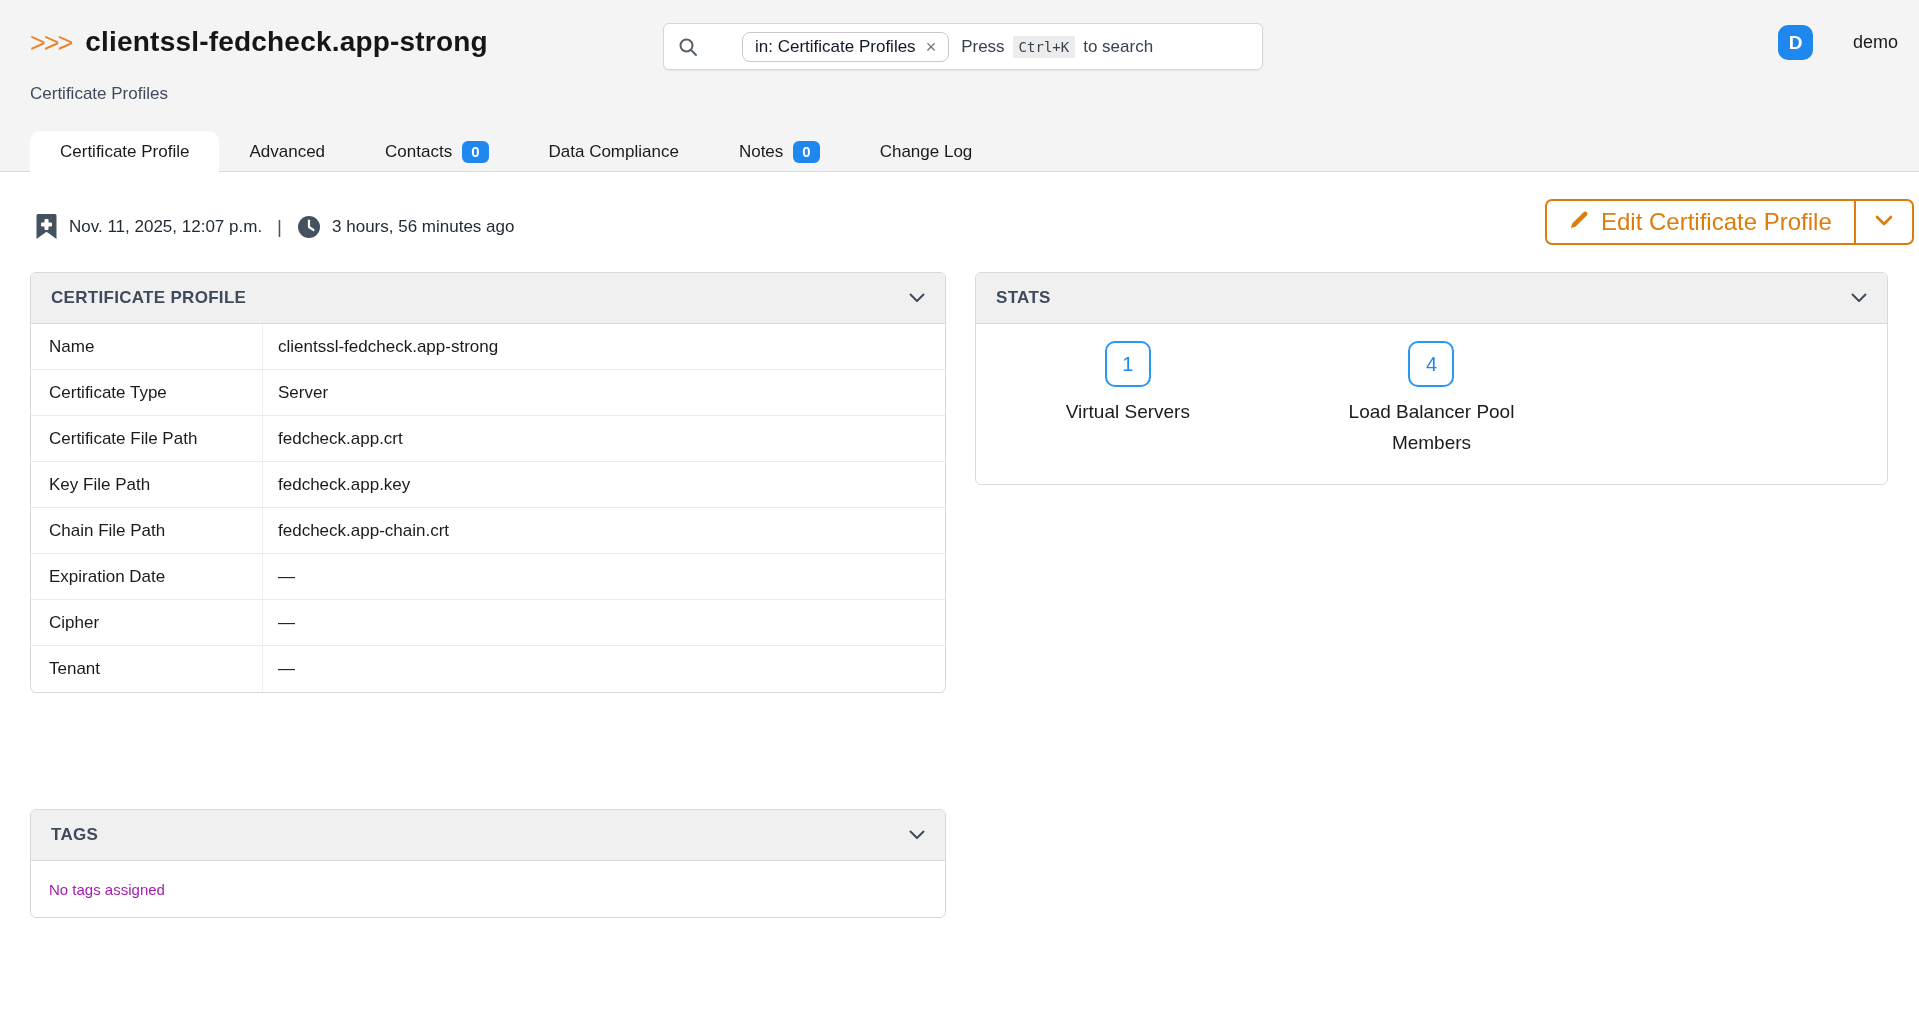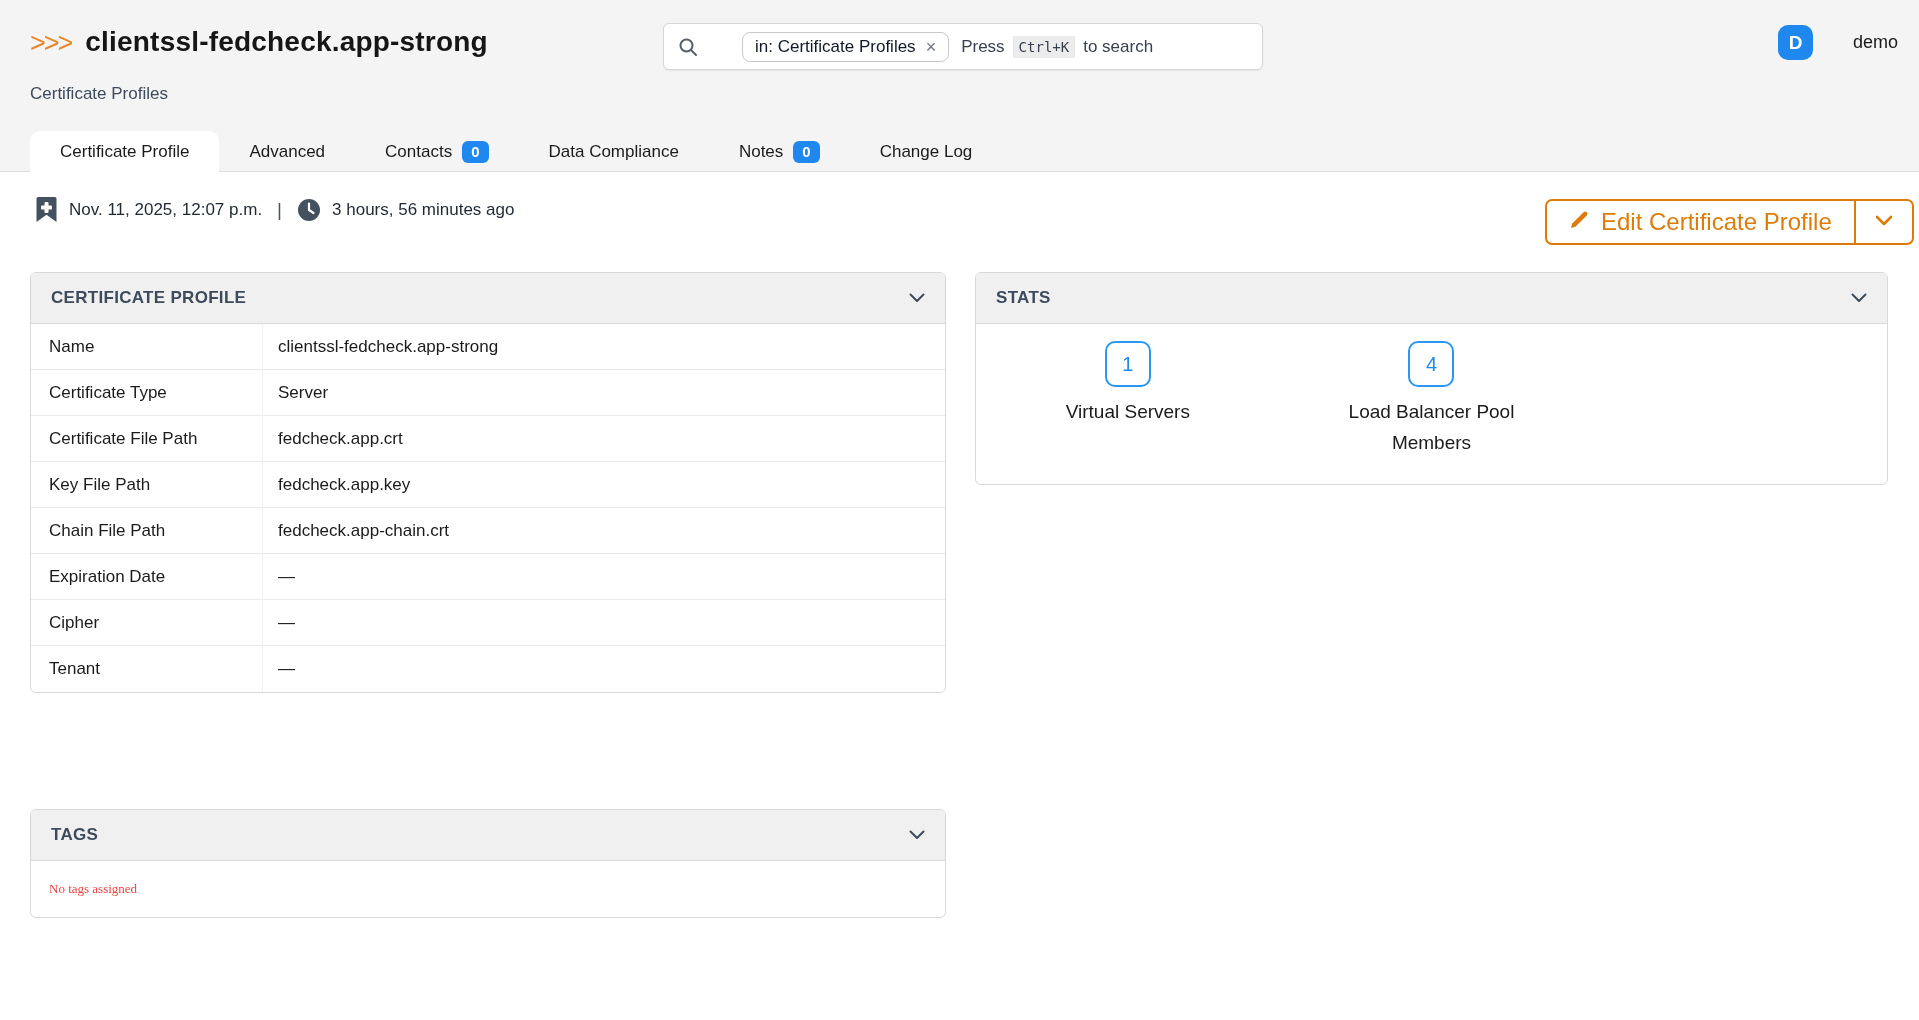--- a/index.html
+++ b/index.html
@@ -78,21 +78,21 @@
     background: #ffffff; height: 41px;
     border-radius: 10px 10px 0 0;
   }
   .tab-badge {
     background: #1e88ee; color: #fff; font-size: 15px; font-weight: 700;
     border-radius: 6px; padding: 2px 9px; line-height: 1.2;
   }
 
   
   .meta-row {
-    position: absolute; left: 35px; top: 196px;
+    position: absolute; left: 35px; top: 213px;
     display: flex; align-items: center; gap: 11px; font-size: 17px; color: #1f2933;
   }
   .meta-sep { color: #4a5560; font-size: 19px; padding: 0 4px; }
   .icon-slate { display: flex; align-items: center; }
 
   
   .edit-split {
     position: absolute; left: 1545px; top: 199px; height: 46px;
     display: flex; align-items: stretch;
     border: 2px solid #dd7b0b; border-radius: 7px; background: #ffffff;
@@ -130,21 +130,21 @@
     padding-left: 18px; font-size: 17px; color: #1b1b1b;
     border-right: 1px solid #f0f0f0;
   }
   .kv-value {
     flex: 1; display: flex; align-items: center; padding-left: 15px;
     font-size: 17px; color: #1b1b1b;
   }
 
   .panel-tags { left: 30px; top: 809px; width: 916px; }
   .tags-body { height: 56px; display: flex; align-items: center; padding-left: 18px;
-    font-size: 13px; color: #ef4444; font-family: Liberation Serif, serif; }
+    font-size: 15px; color: #a21caf; }
 
   .panel-stats { left: 975px; top: 272px; width: 913px; }
   .stats-body {
     height: 160px; display: grid; grid-template-columns: repeat(3, 1fr);
     padding-top: 17px; align-content: start;
   }
   .stat-item { display: flex; flex-direction: column; align-items: center; cursor: pointer; }
   .stat-box {
     width: 46px; height: 46px; border: 2px solid #2b97f0; border-radius: 10px;
     display: flex; align-items: center; justify-content: center;

